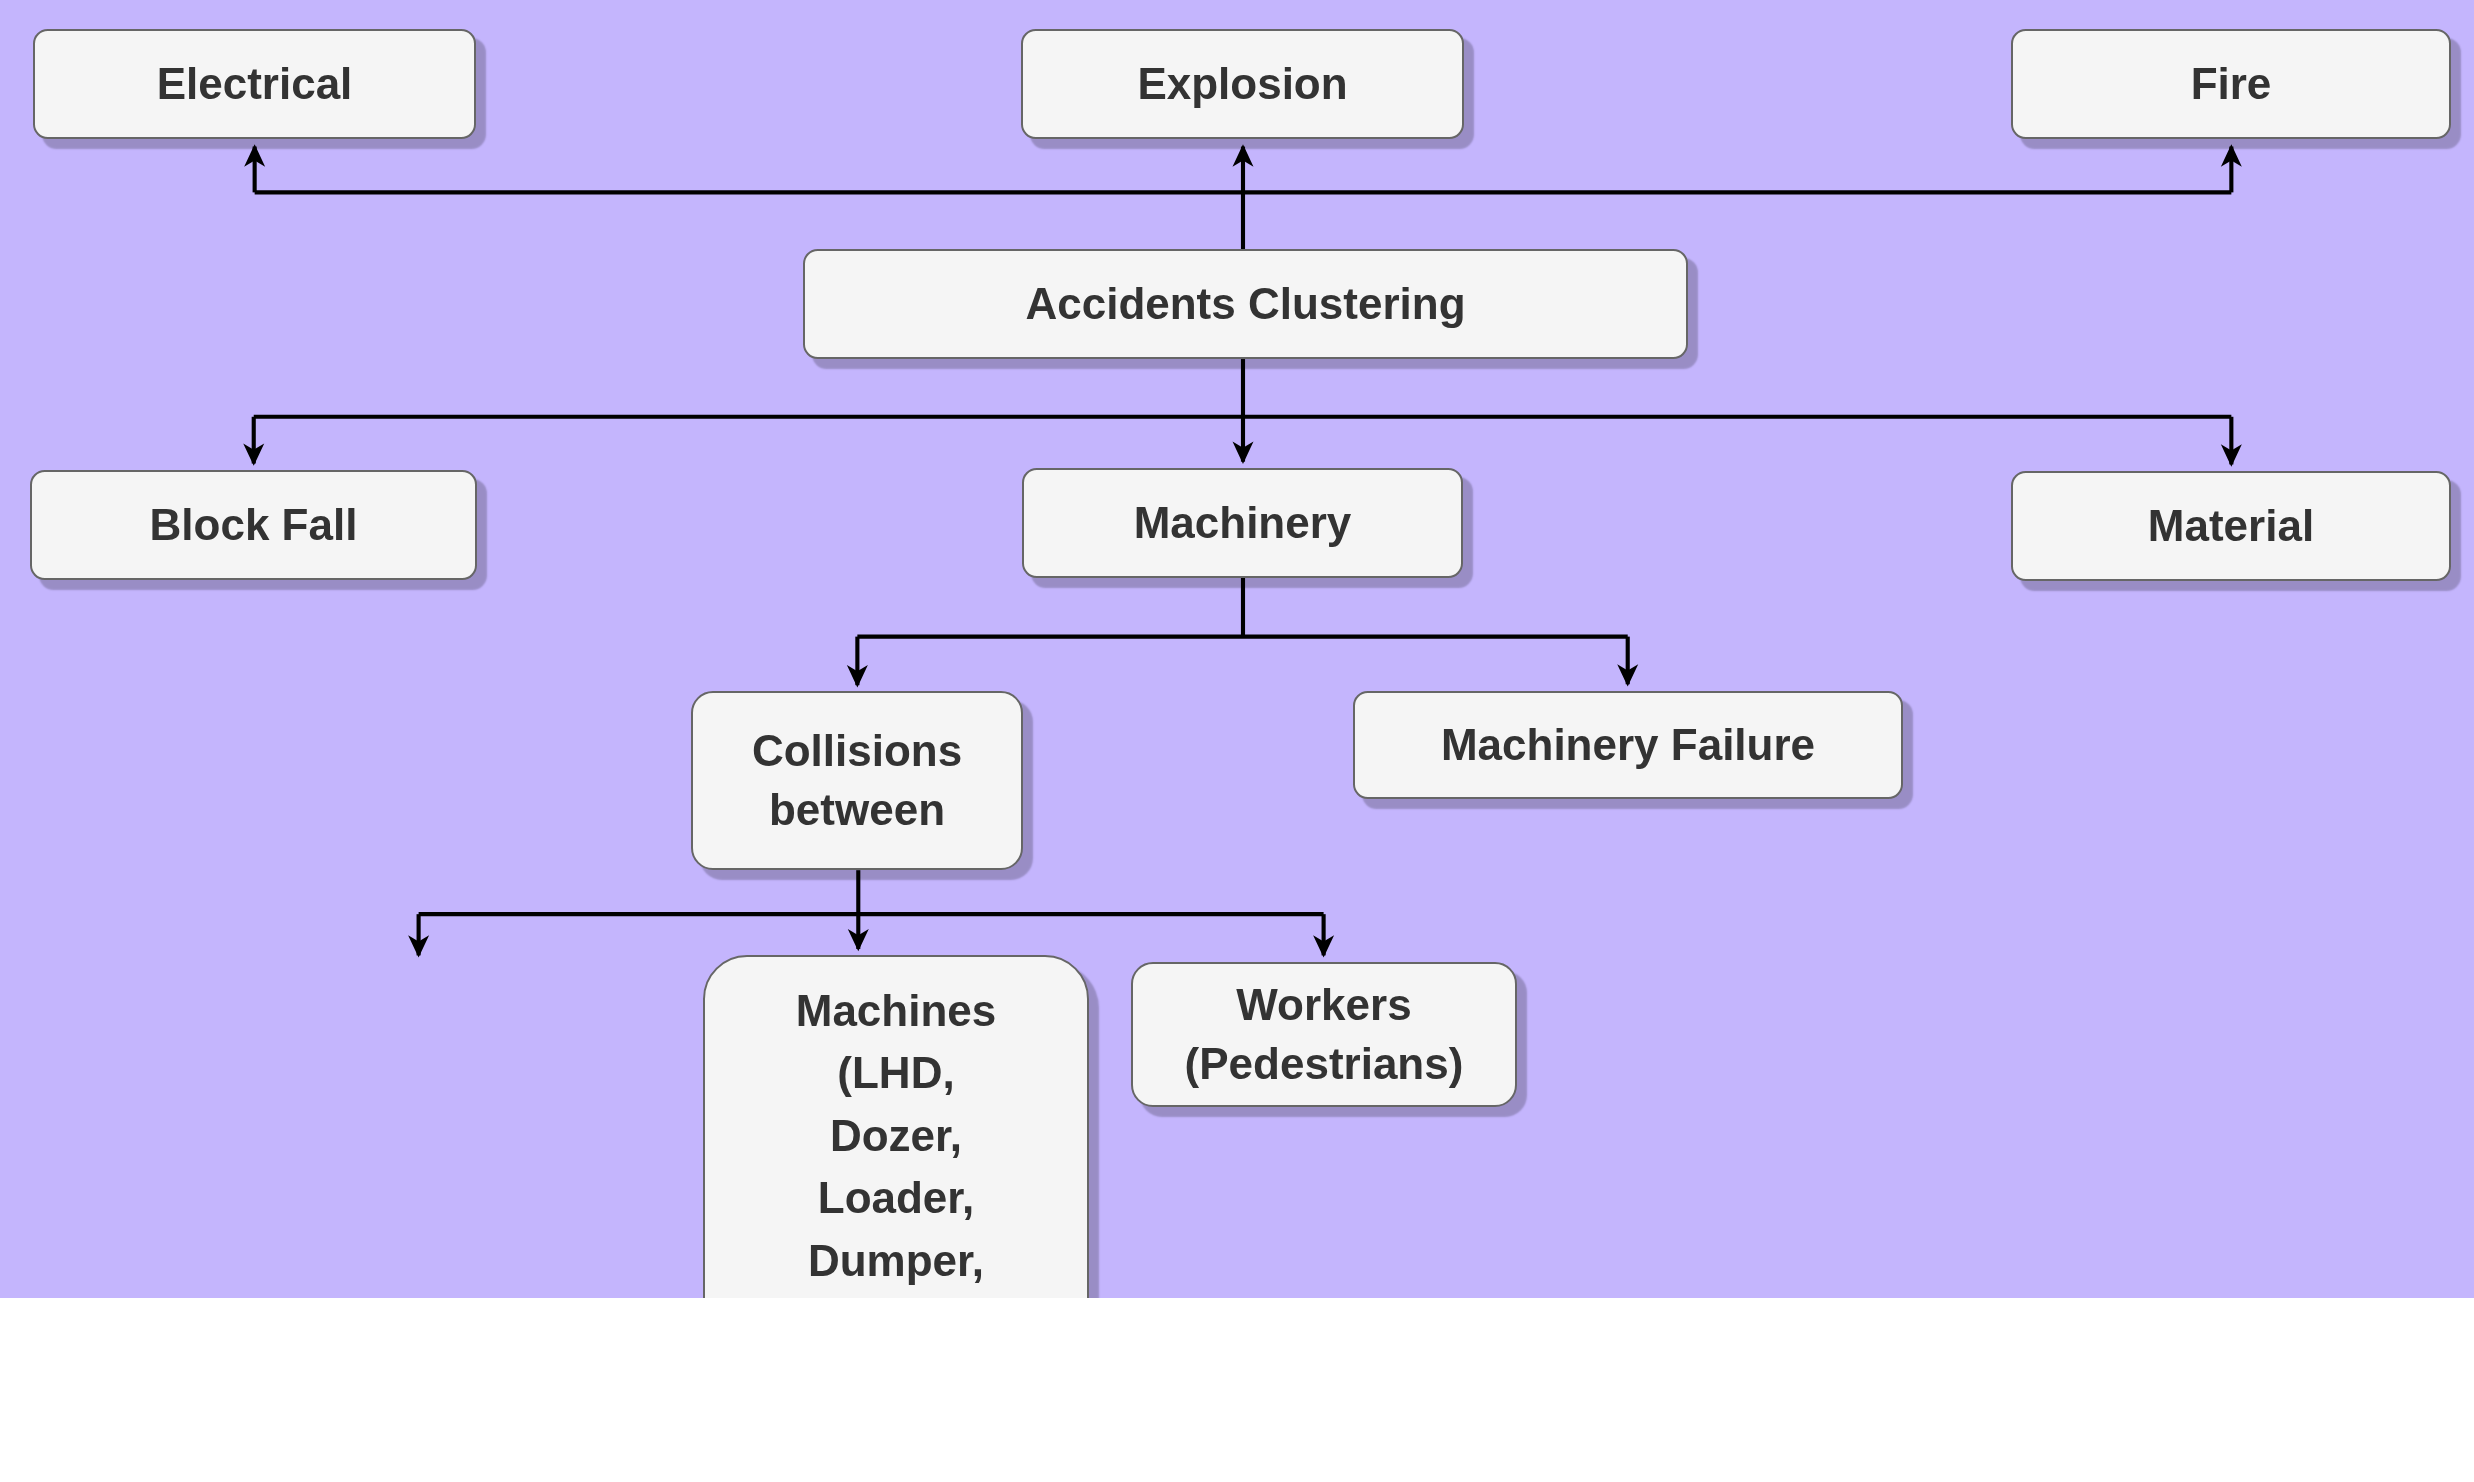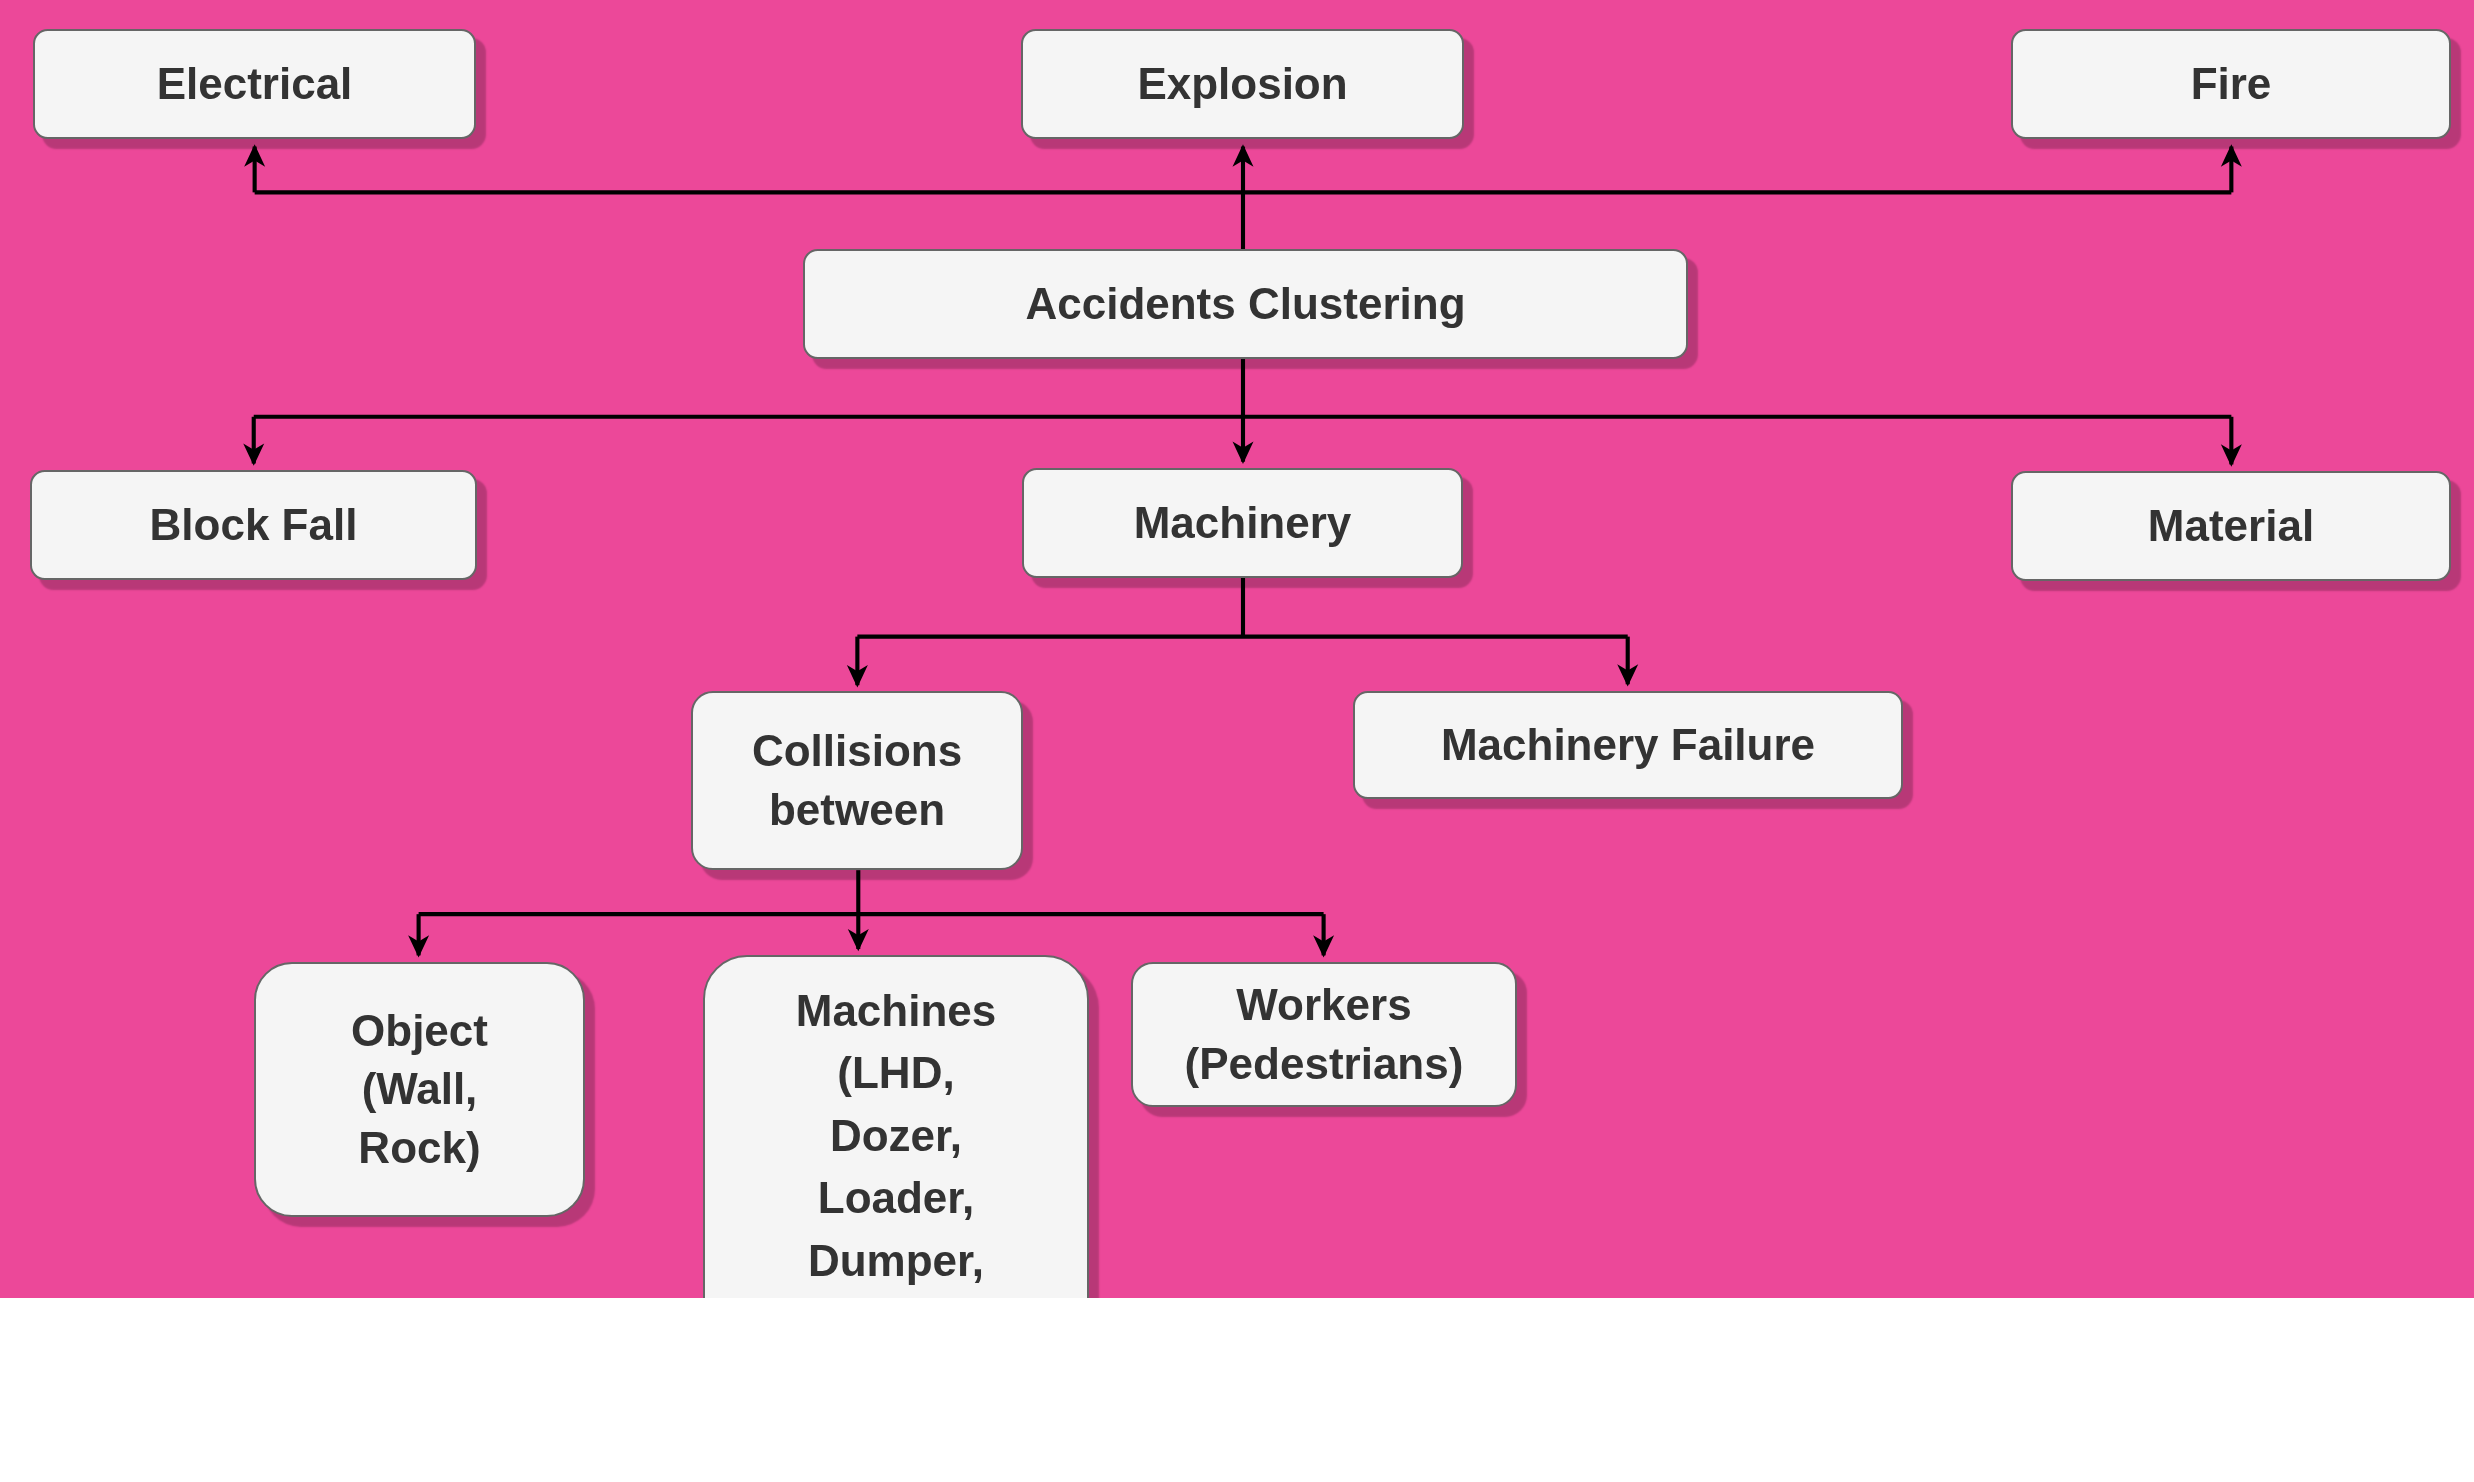--- a/index.html
+++ b/index.html
@@ -1,19 +1,19 @@
 <!DOCTYPE html>
 <html style="font-size:14.7px"><head>
 <meta charset="utf-8">
 <style>
   html,body{margin:0;padding:0;background:#ffffff;}
   .canvas{
     position:relative;
     width:2475px;height:1298px;
-    background:#ec4899;
+    background:#c4b5fd;
     font-family:"Liberation Sans","DejaVu Sans",sans-serif;
     overflow:hidden;
   }
   .wires{position:absolute;left:0;top:0;width:2475px;height:1483px;pointer-events:none;}
   .node{
     position:absolute;
     display:flex;align-items:center;justify-content:center;
     text-align:center;
     background:#f5f5f5;
     border:2.7px solid #666666;
@@ -88,23 +88,20 @@
 
   <div class="node n-machinery">Machinery</div>
 
   <div class="node n-material">Material</div>
 
   <div class="node n-collisions">Collisions
 between</div>
 
   <div class="node n-machfail">Machinery Failure</div>
 
-  <div class="node n-object">Object
-(Wall,
-Rock)</div>
 
   <div class="node n-machines">Machines
 (LHD,
 Dozer,
 Loader,
 Dumper,
 Excavator,
 Haul Truck)</div>
 
   <div class="node n-workers">Workers

